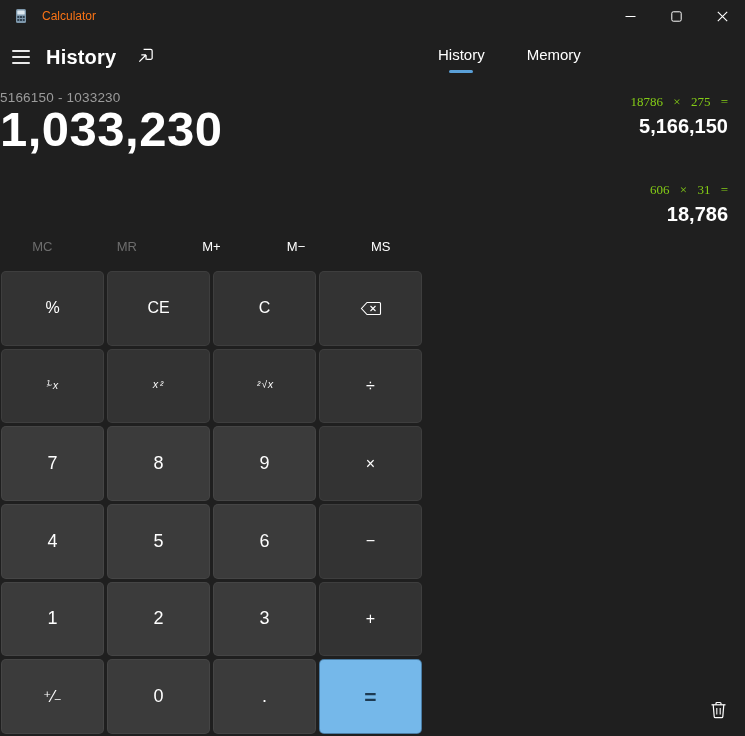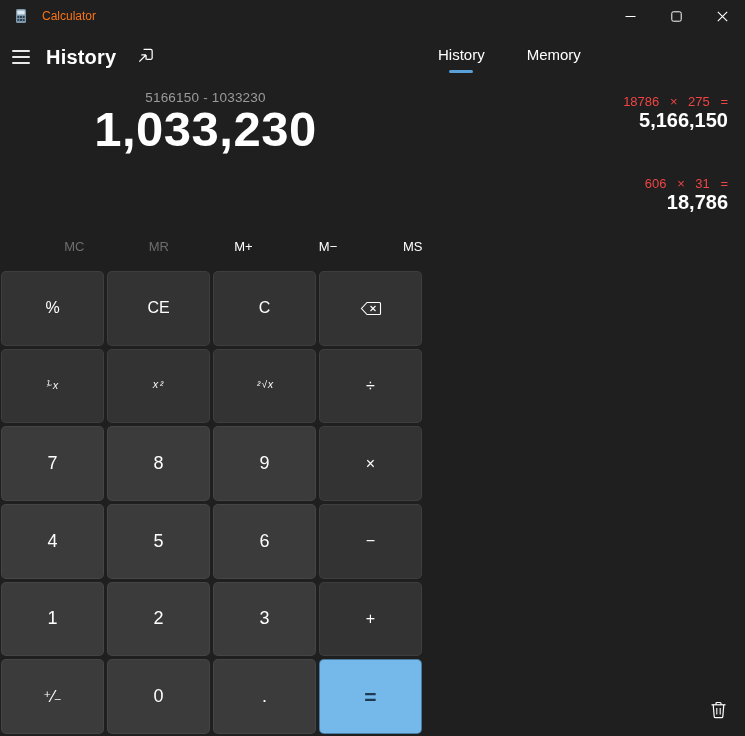--- a/index.html
+++ b/index.html
@@ -20,26 +20,26 @@
   .win-btn svg { display:block; }
 
   
   .nav-row { position:absolute; top:41px; left:0; width:423px; height:32px; display:flex; align-items:center; }
   .hamburger-btn { margin-left:12px; width:22px; height:22px; background:transparent; border:none; display:flex; flex-direction:column; justify-content:center; gap:4px; cursor:pointer; }
   .hamburger-btn span { display:block; width:18px; height:2px; background:#e9e9e9; border-radius:1px; }
   .mode-title { margin-left:12px; font-size:20px; font-weight:700; letter-spacing:0.2px; }
   .pin-btn { margin-left:17px; width:24px; height:24px; background:transparent; border:none; display:flex; align-items:center; justify-content:center; cursor:pointer; }
 
   
-  .display { position:absolute; top:90px; left:0; width:411px; text-align:center; }
+  .display { position:absolute; top:90px; left:0; width:411px; text-align:left; }
   .expression { font-size:13.5px; color:#9b9b9b; letter-spacing:0.2px; }
   .result { font-size:49px; font-weight:600; line-height:1.0; letter-spacing:0.5px; }
 
   
-  .memory-row { position:absolute; top:227px; left:0; width:423px; height:39px; display:flex;margin-left:32px; }
+  .memory-row { position:absolute; top:227px; left:0; width:423px; height:39px; display:flex; }
   .memory-btn { flex:1; background:transparent; border:none; color:#ffffff; font-size:13px; font-family:inherit; display:flex; align-items:center; justify-content:center; cursor:pointer; }
   .memory-btn.disabled { color:#6d6d6d; cursor:default; }
 
   
   .keypad { position:absolute; left:1px; top:271px; width:421px; height:463px;
     display:grid; grid-template-columns:repeat(4,1fr); grid-template-rows:repeat(6,1fr); gap:3px; }
   .key {
     background:#333333; border:1px solid rgba(255,255,255,0.055);
     border-radius:5px; color:#ffffff; font-family:inherit;
     font-size:16px; display:flex; align-items:center; justify-content:center; cursor:pointer;
@@ -51,22 +51,22 @@
   .key svg { display:block; }
 
   
   .tabs { position:absolute; left:437px; top:44px; display:flex; gap:40px; }
   .tab { position:relative; background:transparent; border:none; color:#ffffff; font-family:inherit; font-size:15px; padding:2px 1px 10px 1px; cursor:pointer; }
   .tab .tab-underline { display:none; }
   .tab.active .tab-underline { display:block; position:absolute; left:50%; transform:translateX(-50%); bottom:0; width:24px; height:3px; border-radius:2px; background:#5aa0d8; }
 
   .history-list { position:absolute; left:430px; top:84px; right:0; display:flex; flex-direction:column; }
   .history-item { text-align:right; padding:10px 17px 12px 12px; margin-bottom:22px; cursor:pointer; }
-  .history-expr { font-size:13px; color:#ef4444; word-spacing:7px; }
-  .history-result { font-size:20px; font-weight:600; color:#ffffff; }
+  .history-expr { font-size:13px; color:#84cc16; word-spacing:7px;font-family:Liberation Serif, serif; }
+  .history-result { margin-top:5px; font-size:20px; font-weight:600; color:#ffffff; }
 
   .trash-btn { position:absolute; right:14px; bottom:12px; width:26px; height:26px; background:transparent; border:none; display:flex; align-items:center; justify-content:center; cursor:pointer; }
 </style>
 </head>
 <body>
 
 <div class="app">
 
   <div class="titlebar">
     <span class="app-icon">

